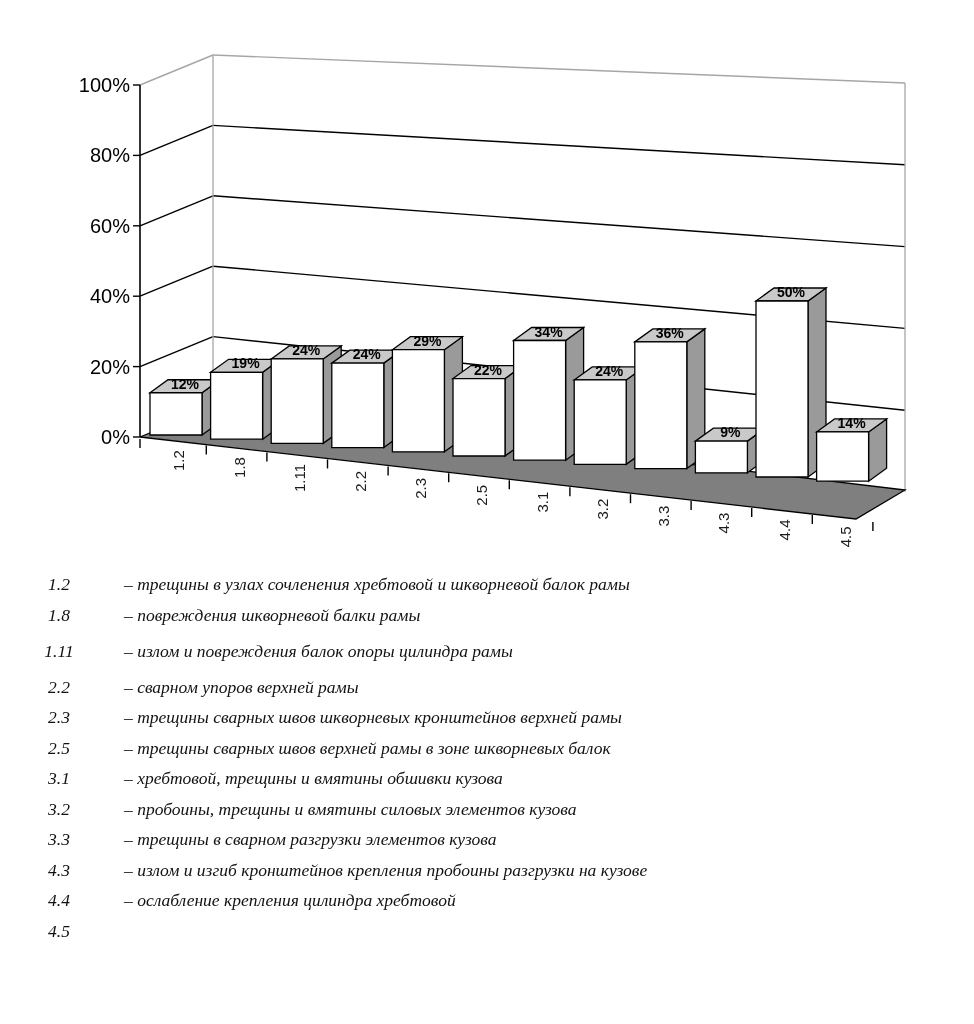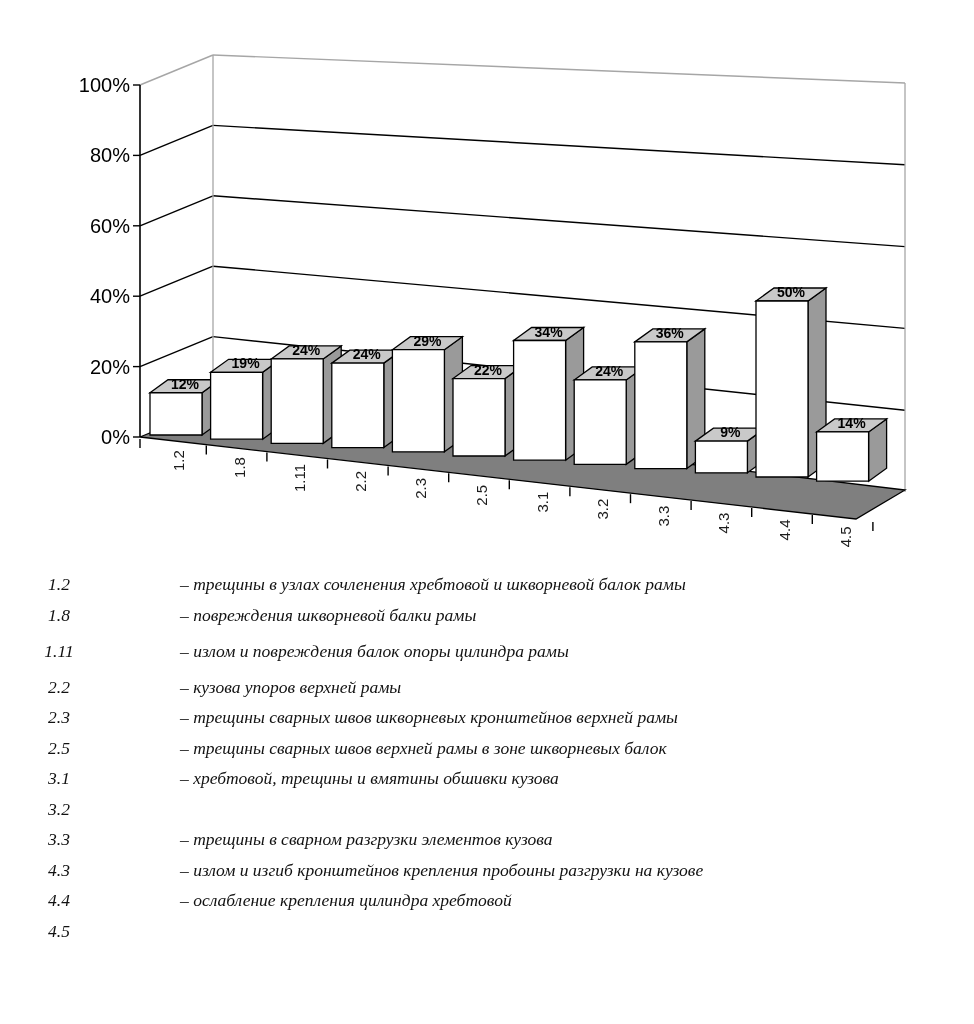--- a/index.html
+++ b/index.html
@@ -18,21 +18,21 @@
   .legend {
     margin: 18px 0 0 26px;
     font-family: "Liberation Serif", serif;
     font-style: italic;
     font-size: 17.5px;
     color: #111111;
   }
   .legend-row { display: flex; align-items: baseline; margin-bottom: 9.5px; }
   .legend-row:nth-child(3), .legend-row:nth-child(4) { margin-top: 15px; }
   .legend-code { flex: none; width: 66px; text-align: center; }
-  .legend-desc { margin-left: 88px; white-space: nowrap; }
+  .legend-desc { margin-left: 32px; white-space: nowrap; }
 </style>
 </head>
 <body>
 
 <div class="figure">
   <div class="chart-wrap">
     <svg id="chart" width="974" height="556" viewBox="0 0 974 556" xmlns="http://www.w3.org/2000/svg">
         <g>
           <line x1="140" y1="366.6" x2="213" y2="336.6" stroke="#000000" stroke-width="1.4"></line>
           <line x1="213" y1="336.6" x2="905" y2="410.2" stroke="#000000" stroke-width="1.4"></line>
@@ -179,40 +179,41 @@
     <span class="legend-desc">– повреждения шкворневой балки рамы</span>
   </div>
 
   <div class="legend-row">
     <span class="legend-code">1.11</span>
     <span class="legend-desc">– излом и повреждения балок опоры цилиндра рамы</span>
   </div>
 
   <div class="legend-row">
     <span class="legend-code">2.2</span>
-    <span class="legend-desc">– кузова упоров верхней рамы</span>
+    <span class="legend-desc">– сварном упоров верхней рамы</span>
   </div>
 
   <div class="legend-row">
     <span class="legend-code">2.3</span>
     <span class="legend-desc">– трещины сварных швов шкворневых кронштейнов верхней рамы</span>
   </div>
 
   <div class="legend-row">
     <span class="legend-code">2.5</span>
     <span class="legend-desc">– трещины сварных швов верхней рамы в зоне шкворневых балок</span>
   </div>
 
   <div class="legend-row">
     <span class="legend-code">3.1</span>
     <span class="legend-desc">– хребтовой, трещины и вмятины обшивки кузова</span>
   </div>
 
   <div class="legend-row">
     <span class="legend-code">3.2</span>
+    <span class="legend-desc">– пробоины, трещины и вмятины силовых элементов кузова</span>
   </div>
 
   <div class="legend-row">
     <span class="legend-code">3.3</span>
     <span class="legend-desc">– трещины в сварном разгрузки элементов кузова</span>
   </div>
 
   <div class="legend-row">
     <span class="legend-code">4.3</span>
     <span class="legend-desc">– излом и изгиб кронштейнов крепления пробоины разгрузки на кузове</span>

